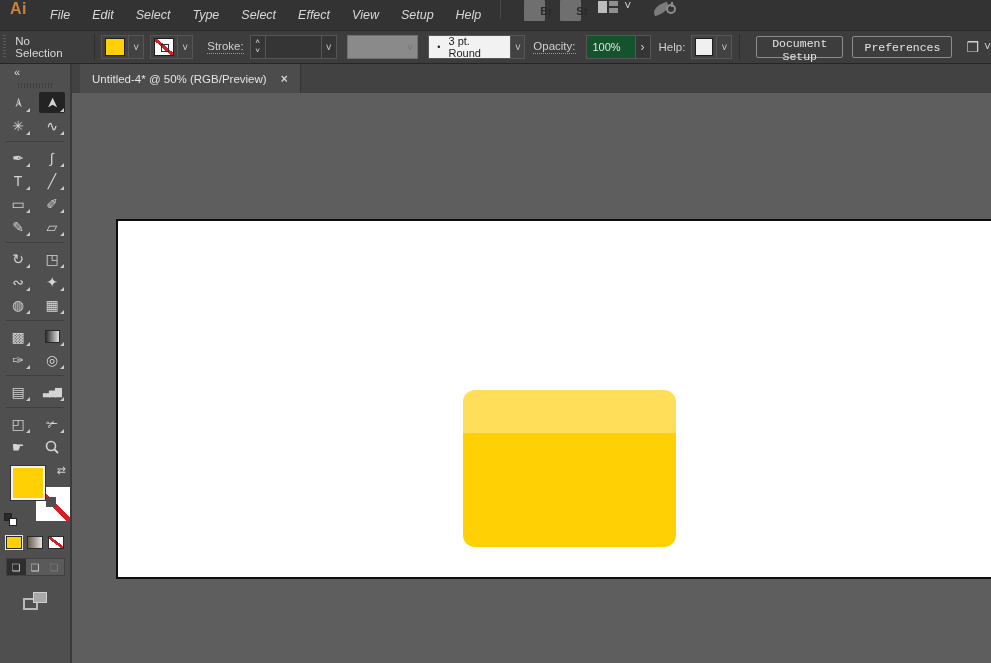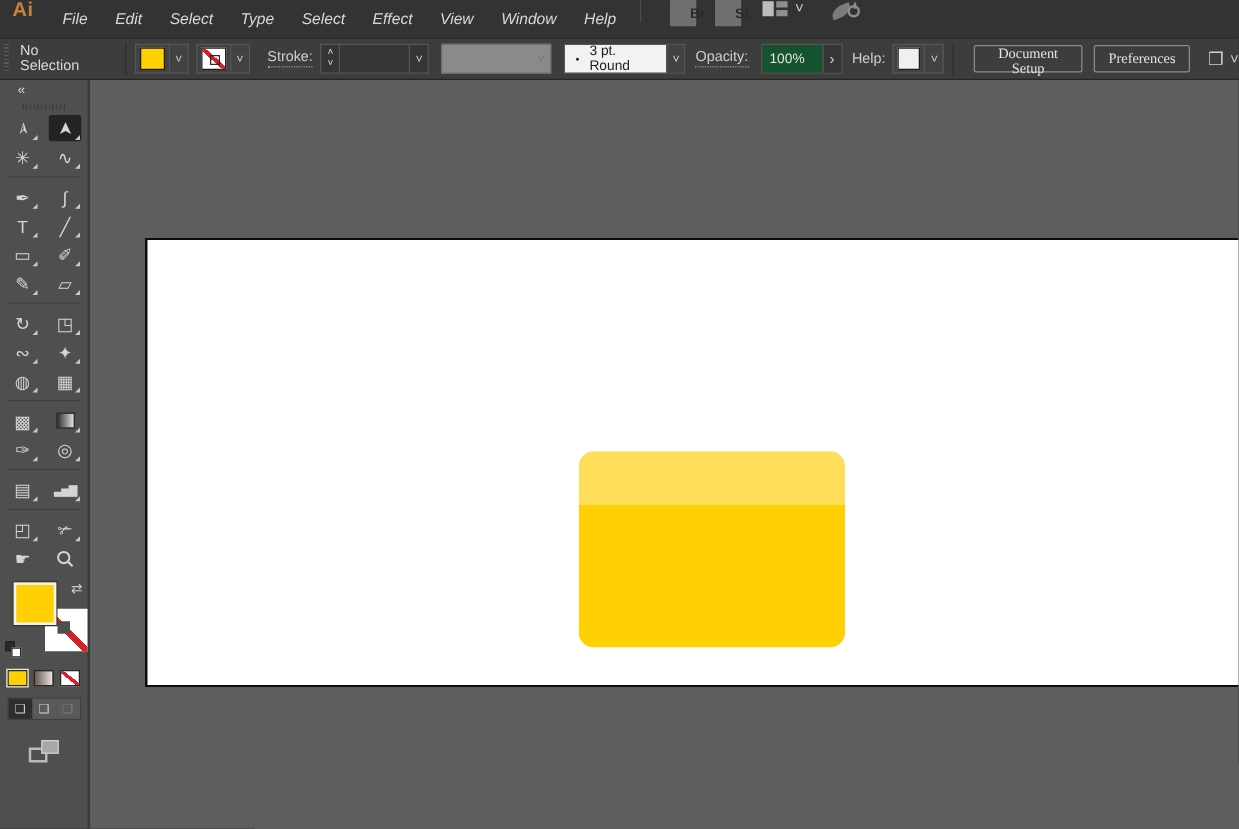--- a/index.html
+++ b/index.html
@@ -56,21 +56,21 @@
                  padding:0 10px 0 8px; font-size:11px; min-width:80px; }
   .bullet { font-size:9px; }
   .brushgroup .chev-cell { background:#424242; }
   .opacity-field { display:flex; align-items:stretch; border:1px solid #565656; height:24px; margin-left:4px; }
   .opacity-val { width:48px; background:#14532d; color:#e4e4e4; display:flex; align-items:center; padding-left:6px; font-size:11px; }
   .arr-cell { width:15px; background:#353535; border-left:1px solid #565656; display:flex; align-items:center;
               justify-content:center; color:#d0d0d0; font-size:12px; }
   .stylegroup { display:flex; align-items:center; border:1px solid #565656; background:#424242; height:24px; }
   .style-swatch { width:18px; height:18px; background:#f0f0f0; border:1px solid #1e1e1e; margin:0 3px; }
   .cb-btn { height:22px; padding:0 11px; background:transparent; border:1px solid #8c8c8c; border-radius:2px;
-            color:#e3e3e3; font-size:11.5px; margin-left:9px; font-family:Liberation Serif, serif; }
+            color:#e3e3e3; font-size:11.5px; margin-left:9px; font-family:Liberation Mono, monospace; }
   .selsim { margin-left:14px; color:#cfcfcf; font-size:14px; display:flex; align-items:center; gap:5px; }
 
   
   .workrow { flex:1; display:flex; min-height:0; }
 
   
   .toolbar { width:72px; flex:none; background:#4f4f4f; border-right:2px solid #3a3a3a; display:flex;
              flex-direction:column; align-items:center; padding-top:3px; }
   .collapse { align-self:flex-start; margin-left:14px; color:#dcdcdc; font-size:11px; line-height:1; }
   .tgrip { width:34px; height:5px; margin:5px 0 4px;
@@ -138,21 +138,21 @@
 
   <div class="menubar">
     <span class="ai-logo">Ai</span>
     <span class="menu-item">File</span>
     <span class="menu-item">Edit</span>
     <span class="menu-item">Select</span>
     <span class="menu-item">Type</span>
     <span class="menu-item">Select</span>
     <span class="menu-item">Effect</span>
     <span class="menu-item">View</span>
-    <span class="menu-item">Window</span>
+    <span class="menu-item">Setup</span>
     <span class="menu-item">Help</span>
     <span class="mdiv"></span>
     <button class="sq-btn">Br</button>
     <button class="sq-btn">St</button>
     <span class="ws-icon">
         <i></i>
         <i></i>
         <i></i>
       </span>
     <span class="chev">˅</span>
@@ -342,20 +342,26 @@
         <span class="mode dim">❏</span>
       </div>
 
       <span class="screen-mode">
           <i></i>
           <i></i>
         </span>
     </div>
 
     <div class="main">
+      <div class="tabbar">
+        <div class="tab">
+          <span class="tab-title">Untitled-4* @ 50% (RGB/Preview)</span>
+          <span class="tab-close">×</span>
+        </div>
+      </div>
       <div class="canvas">
         <div class="artboard">
           <div class="shape">
             <span class="shape-band" style="background-color: rgb(255, 222, 89);"></span>
             <span class="shape-body" style="background-color: rgb(255, 209, 5);"></span>
           </div>
         </div>
         <span class="smudge"></span>
       </div>
     </div>

